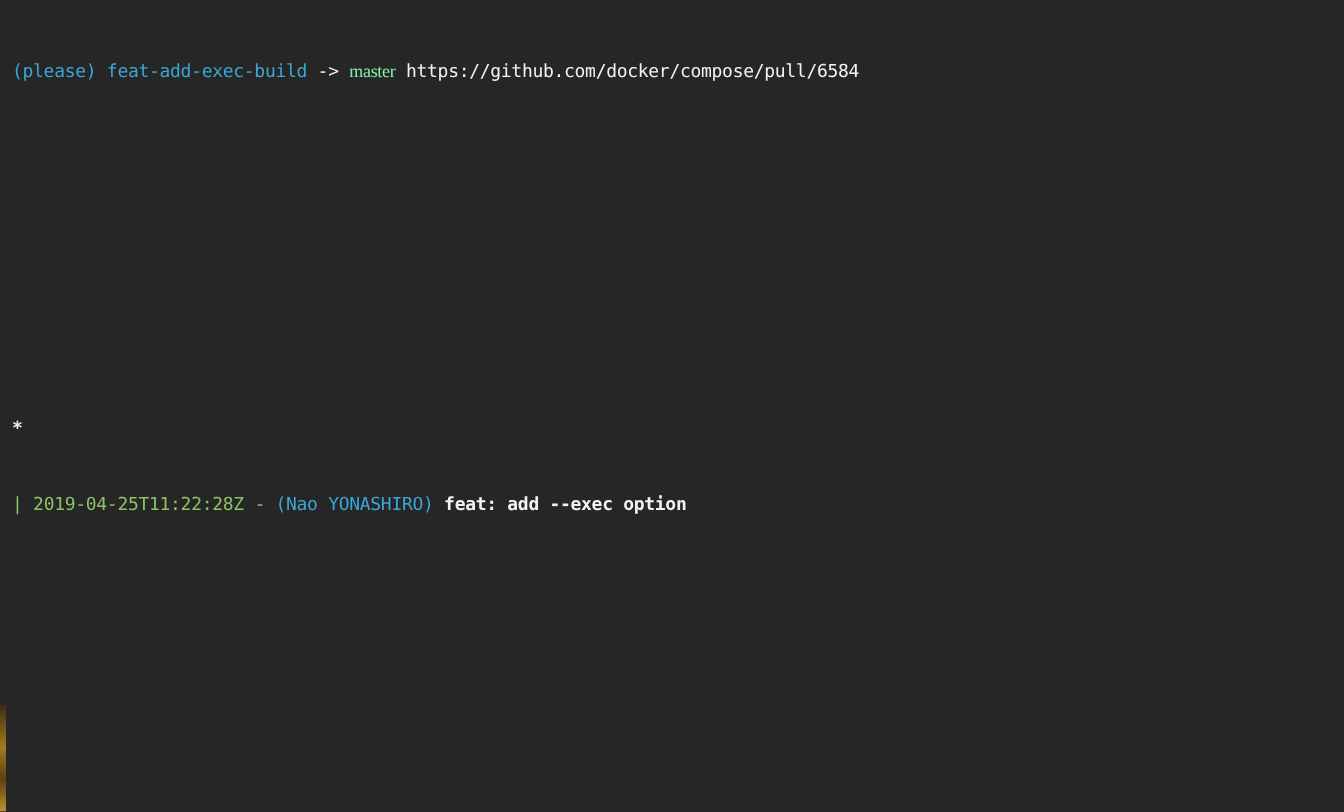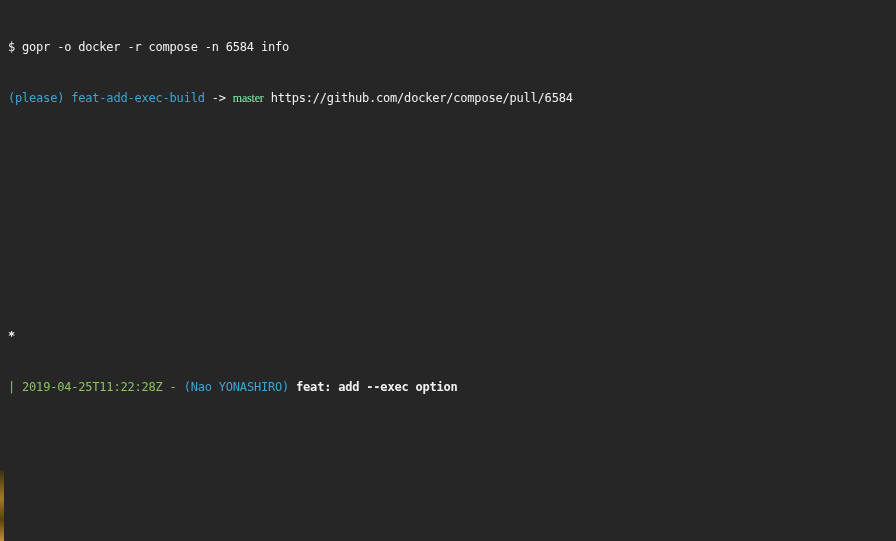--- a/index.html
+++ b/index.html
@@ -23,21 +23,20 @@
   .green { color:#8cc265; }
   .yellow { color:#86efac;font-family:Liberation Serif, serif; }
   .white { color:#f2f2f2; }
 </style>
 </head>
 <body>
 
 <div class="bg-strip"></div>
 
 <div class="term">
-  <div class="line white">$ gopr -o docker -r compose -n 6584 info</div>
   <div class="line"><span class="cyan">(please)</span> <span class="cyan">feat-add-exec-build</span> <span>-&gt;</span> <span class="yellow">master</span> <span>https://github.com/docker/compose/pull/6584</span></div>
   <div class="line"></div>
   <div class="line"></div>
 
   <div id="commits">
   <div>
     <div class="line bold">*</div>
     <div class="line"><span class="green">|</span> <span class="green">2019-04-25T11:22:28Z</span> <span class="green">-</span> <span class="cyan">(Nao YONASHIRO)</span> <span class="bold">feat: add --exec option</span></div>
     
     

